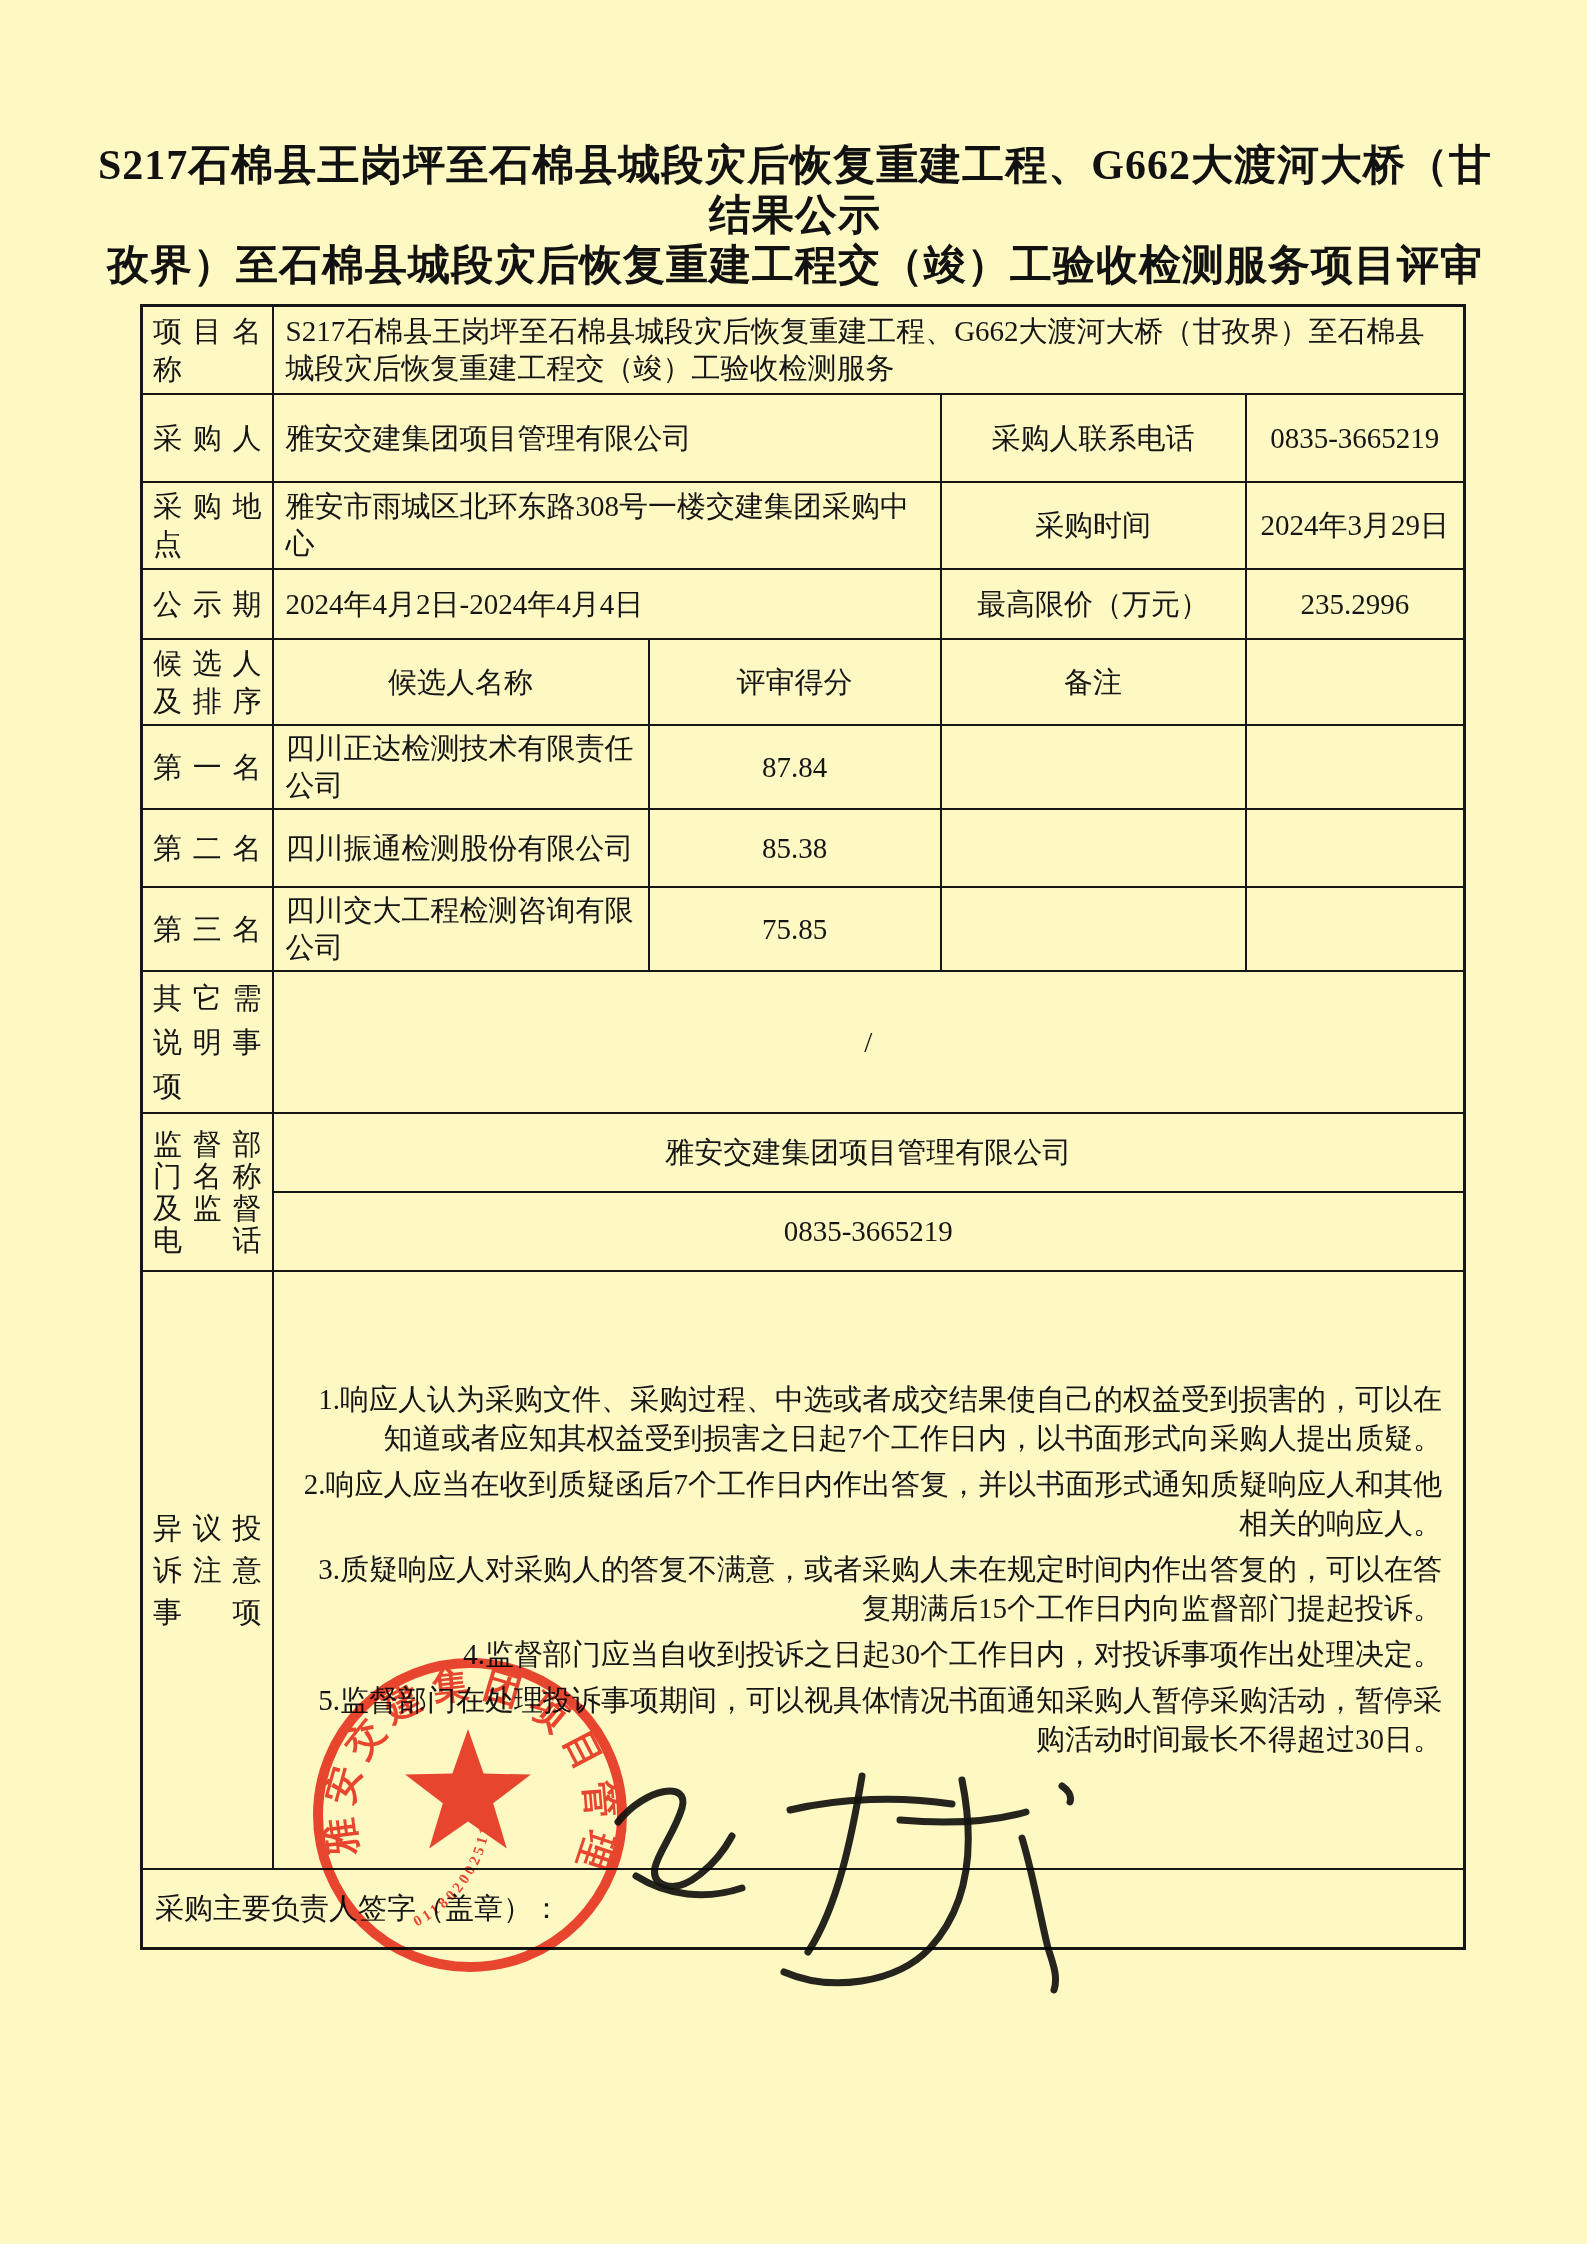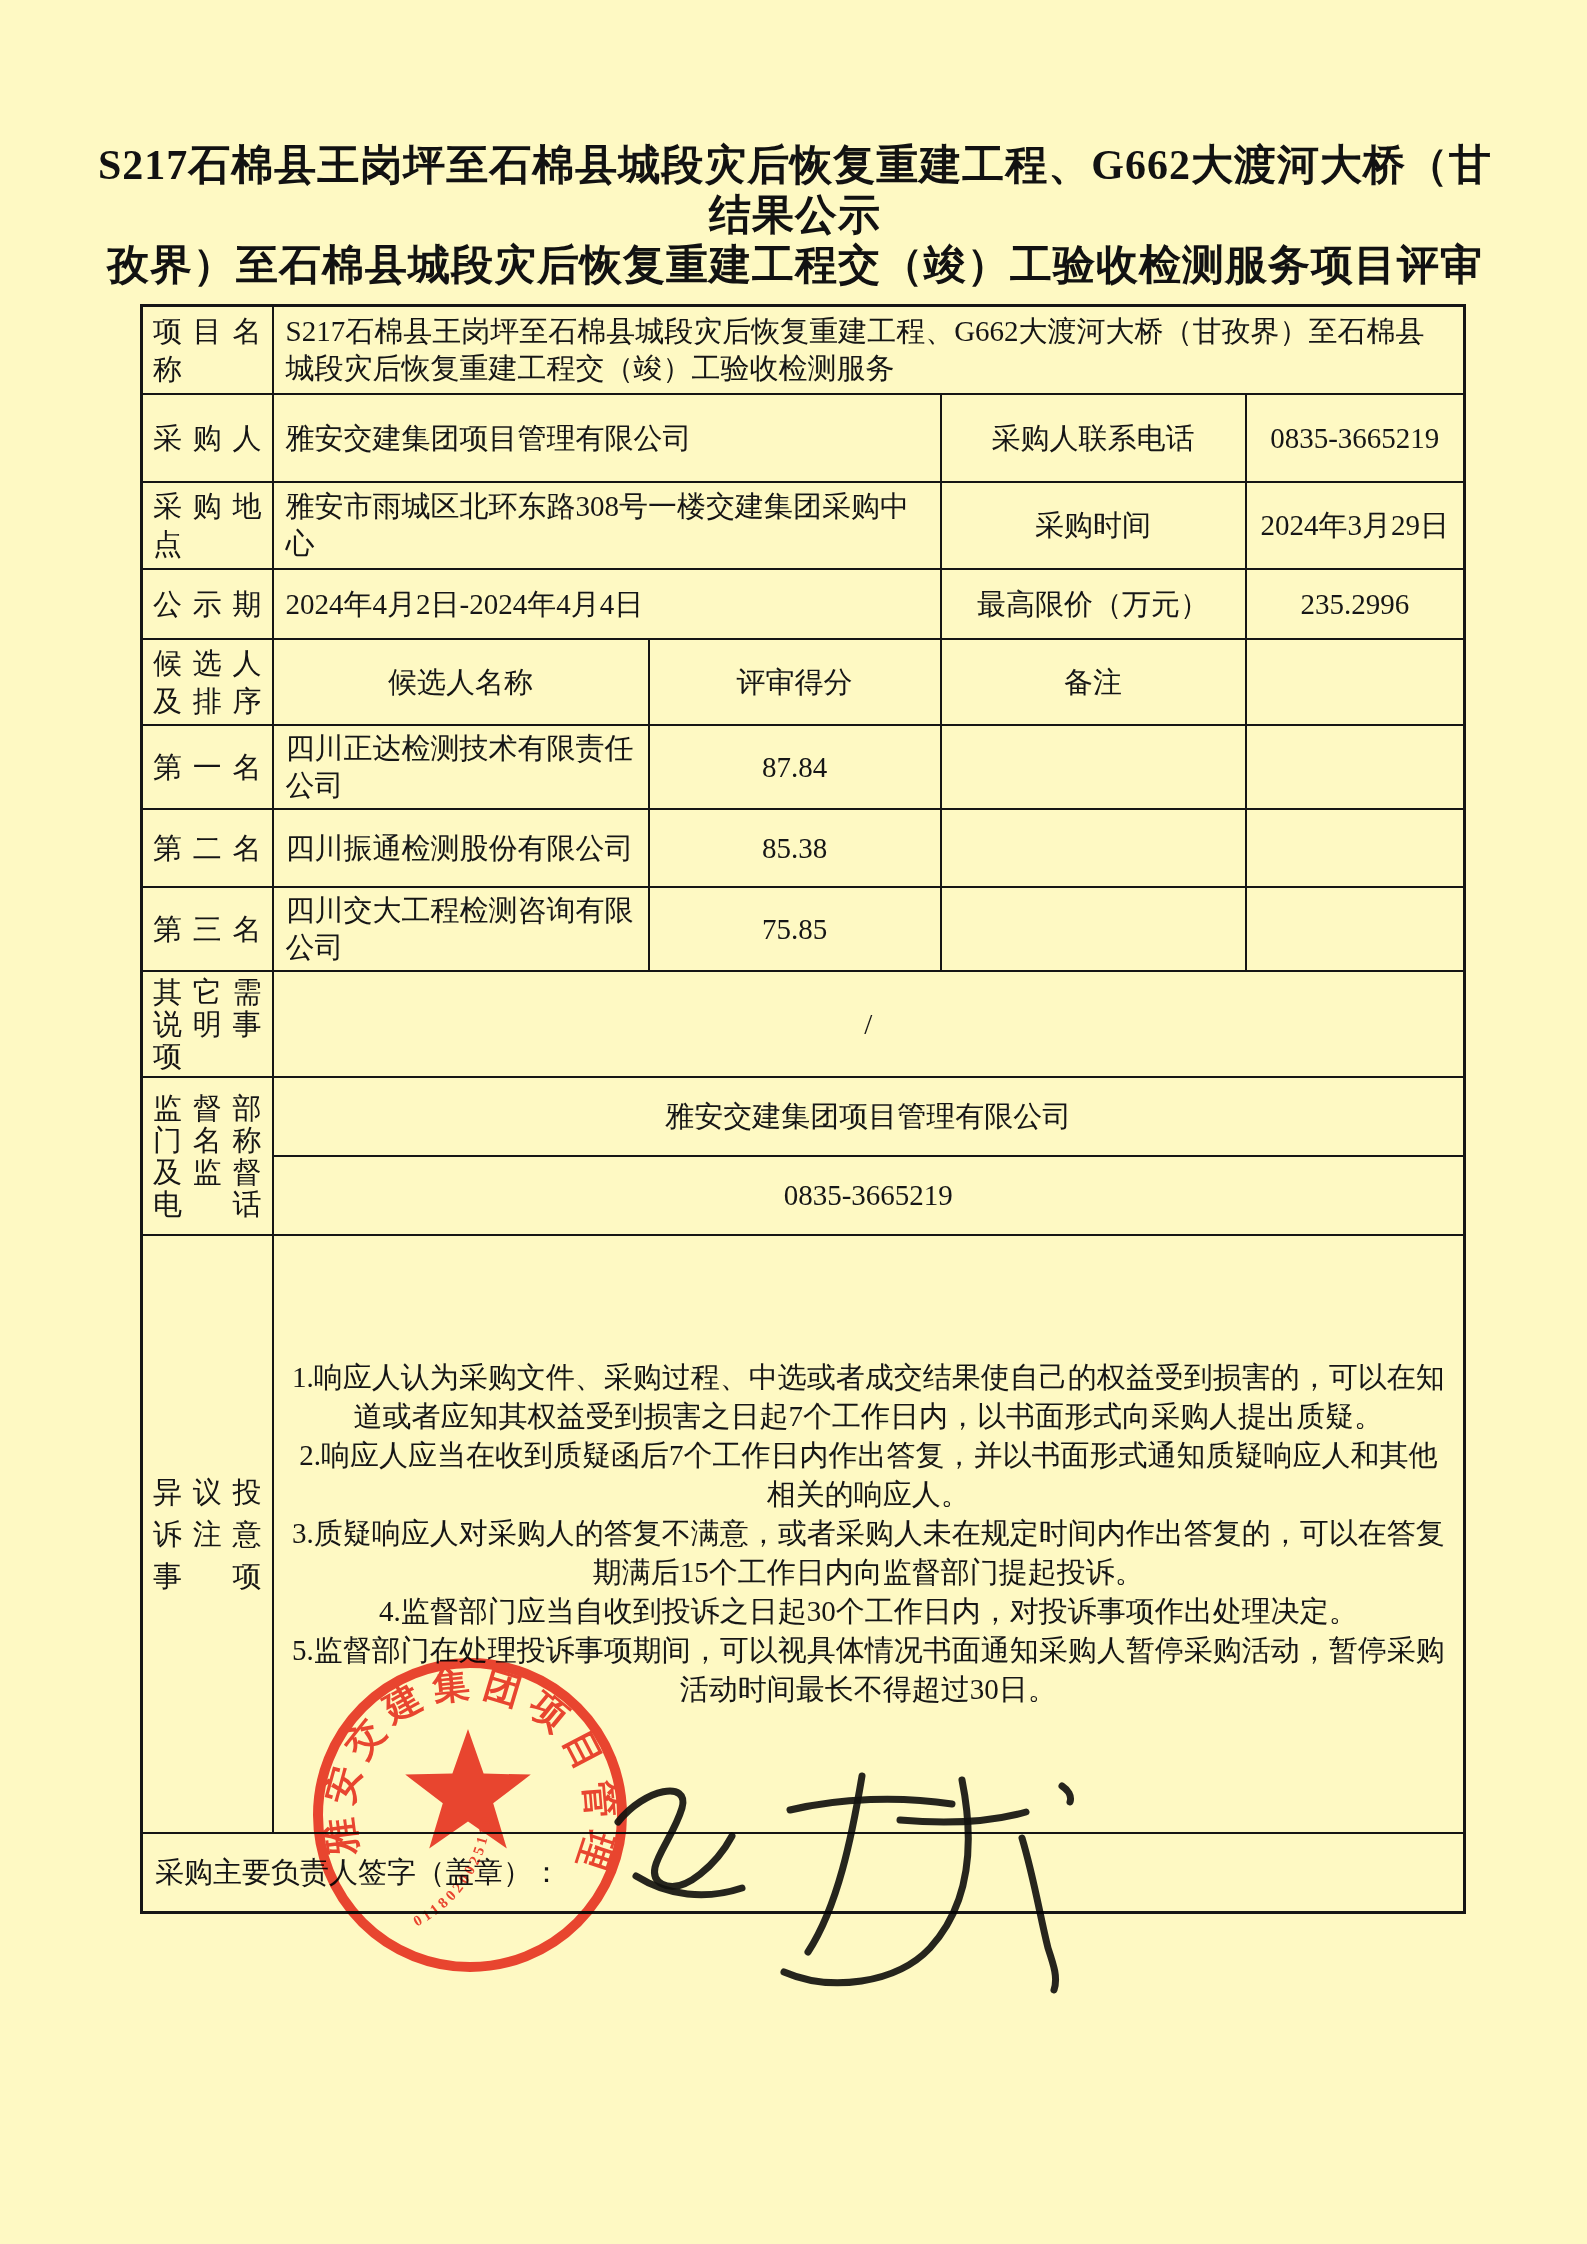--- a/index.html
+++ b/index.html
@@ -23,21 +23,21 @@
     border:2px solid #161616;font-size:29px;line-height:38px;
     padding:4px 12px;vertical-align:middle;color:#161616;
     overflow:hidden;
   }
   td.lbl{
     text-align:justify;text-align-last:justify;padding:4px 10px;
   }
   td.ctr{text-align:center;}
   td.num{text-align:center;font-family:"Liberation Serif","DejaVu Serif",serif;}
   td.notice-cell{padding:6px 14px;}
-  .notice-p{margin:0;font-size:29px;line-height:39px;text-align:center;}
+  .notice-p{margin:7px;font-size:29px;line-height:39px;text-align:right;}
   #seal-sign{
     position:absolute;left:0;top:0;width:1587px;height:2244px;
     pointer-events:none;mix-blend-mode:multiply;
   }
   .seal-red{fill:#e8392f;}
   .seal-ring{fill:none;stroke:#e8392f;stroke-width:10px;}
   .seal-txt{fill:#e8392f;font-weight:700;font-family:"Liberation Serif","DejaVu Serif",serif;}
   .sig-stroke{fill:none;stroke:#131313;stroke-width:7px;stroke-linecap:round;stroke-linejoin:round;opacity:.92;}
 </style>
 </head>
@@ -113,21 +113,21 @@
 
     <tr style="height:78px">
       <td class="lbl">第三名</td>
       <td style="line-height:37px;">四川交大工程检测咨询有限公司</td>
       <td class="num">75.85</td>
       <td></td>
       <td></td>
     </tr>
 
     <tr style="height:75px">
-      <td class="lbl" style="line-height:32px;">其它需说明事项</td>
+      <td class="lbl" style="line-height:44px;">其它需说明事项</td>
       <td colspan="4" class="ctr">/</td>
     </tr>
 
     <tr style="height:79px">
       <td class="lbl" rowspan="2" style="line-height:32px;text-align:justify;">监督部门名称及监督电话</td>
       <td colspan="4" class="ctr">雅安交建集团项目管理有限公司</td>
     </tr>
     <tr style="height:79px">
       <td colspan="4" class="ctr num">0835-3665219</td>
     </tr>

